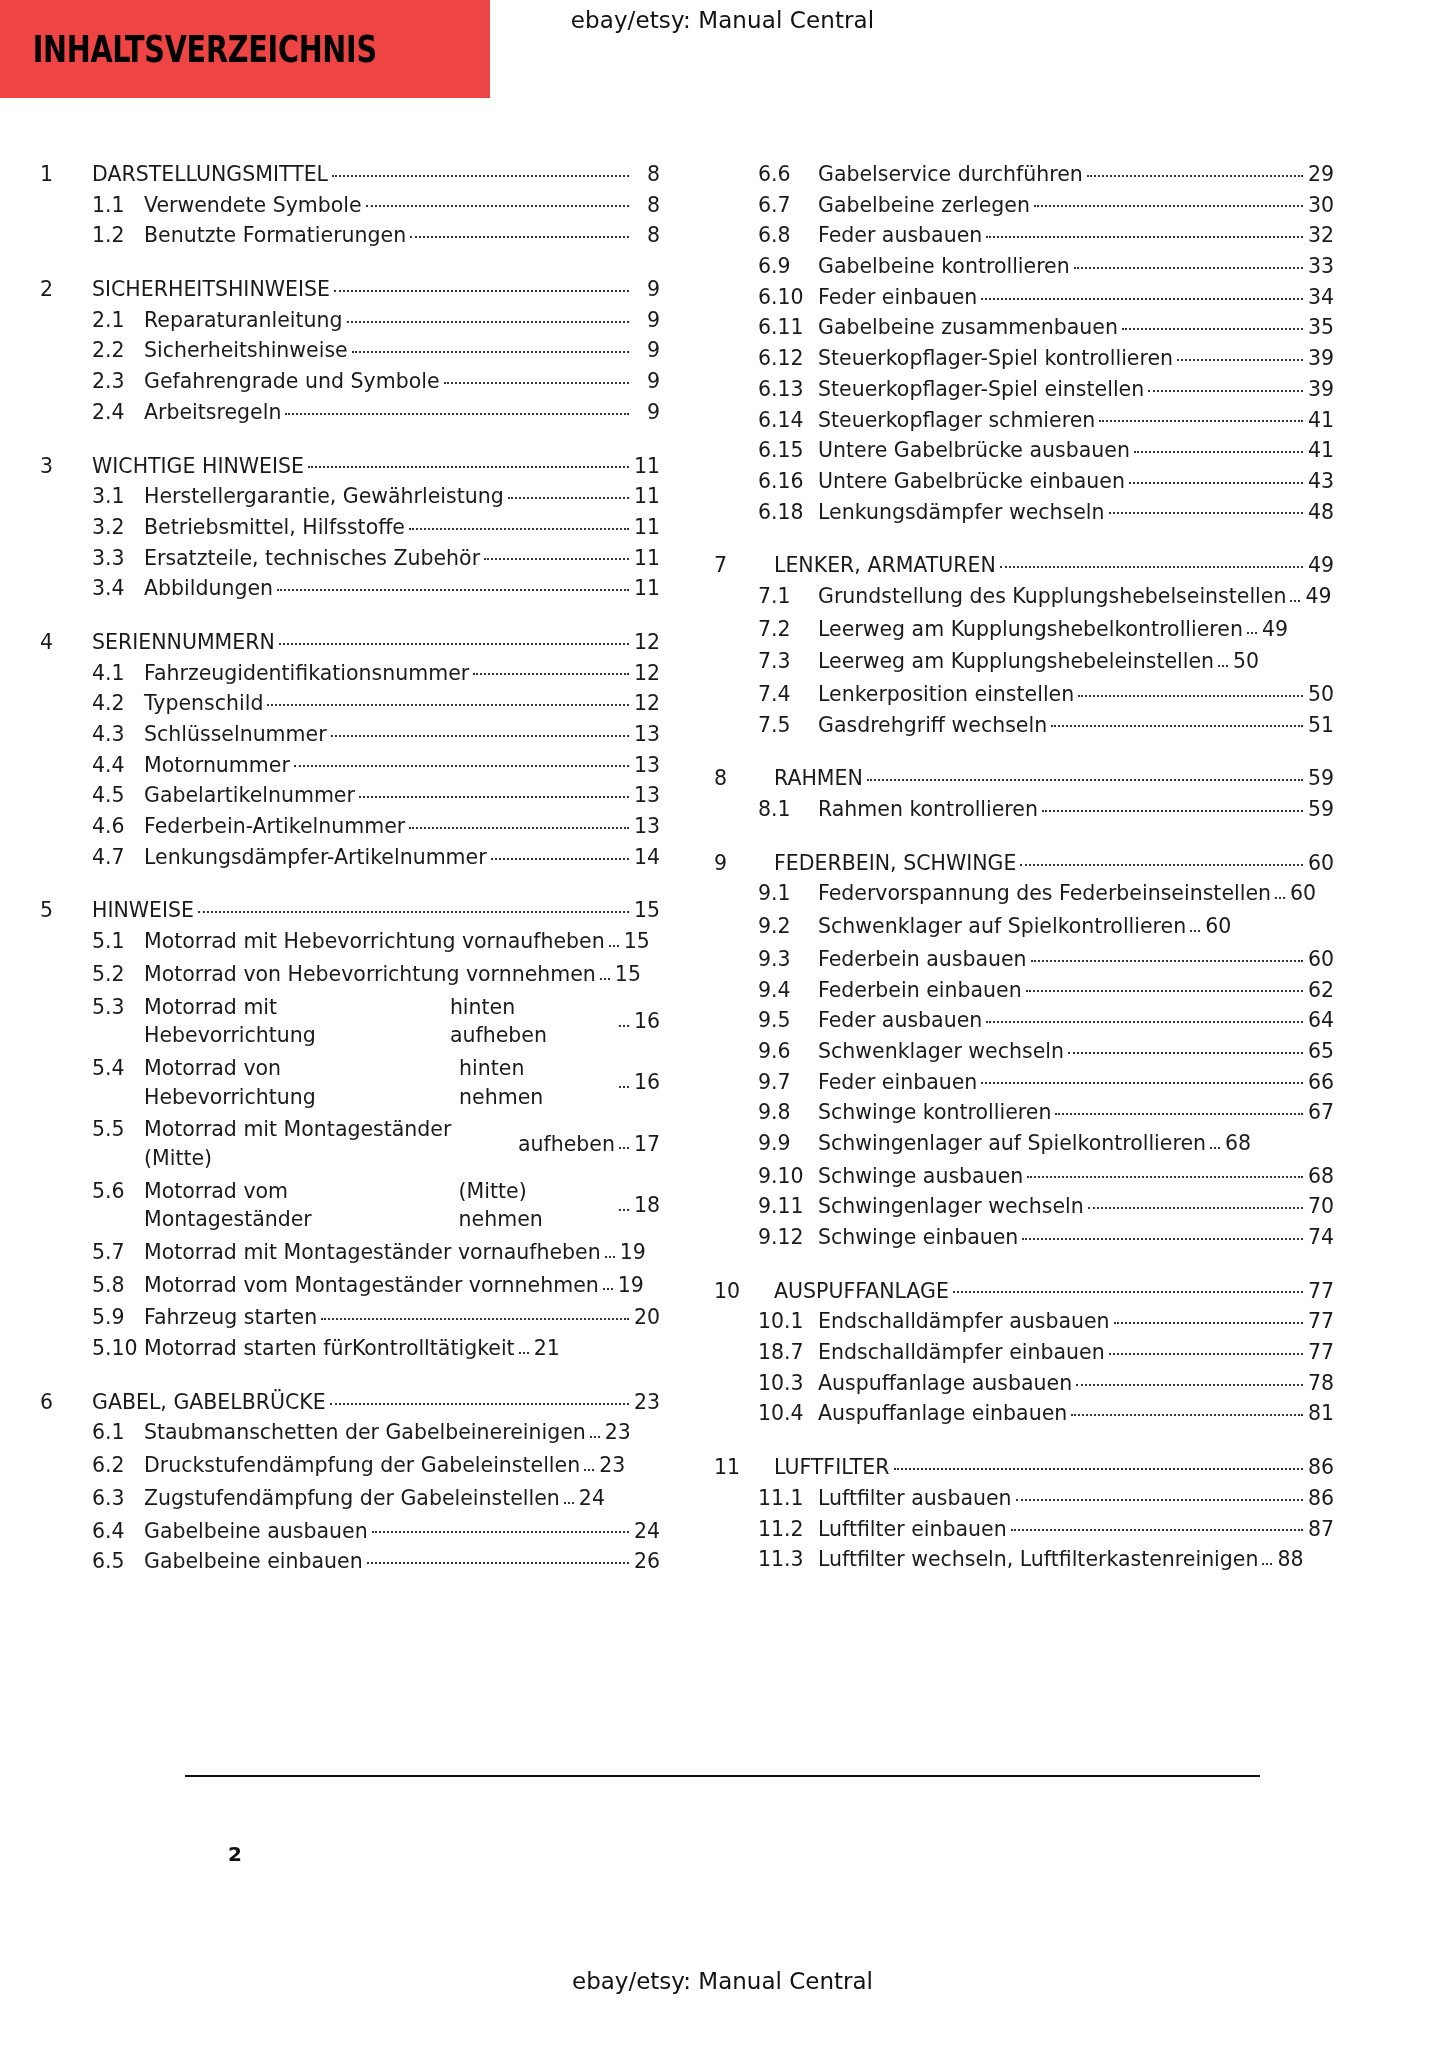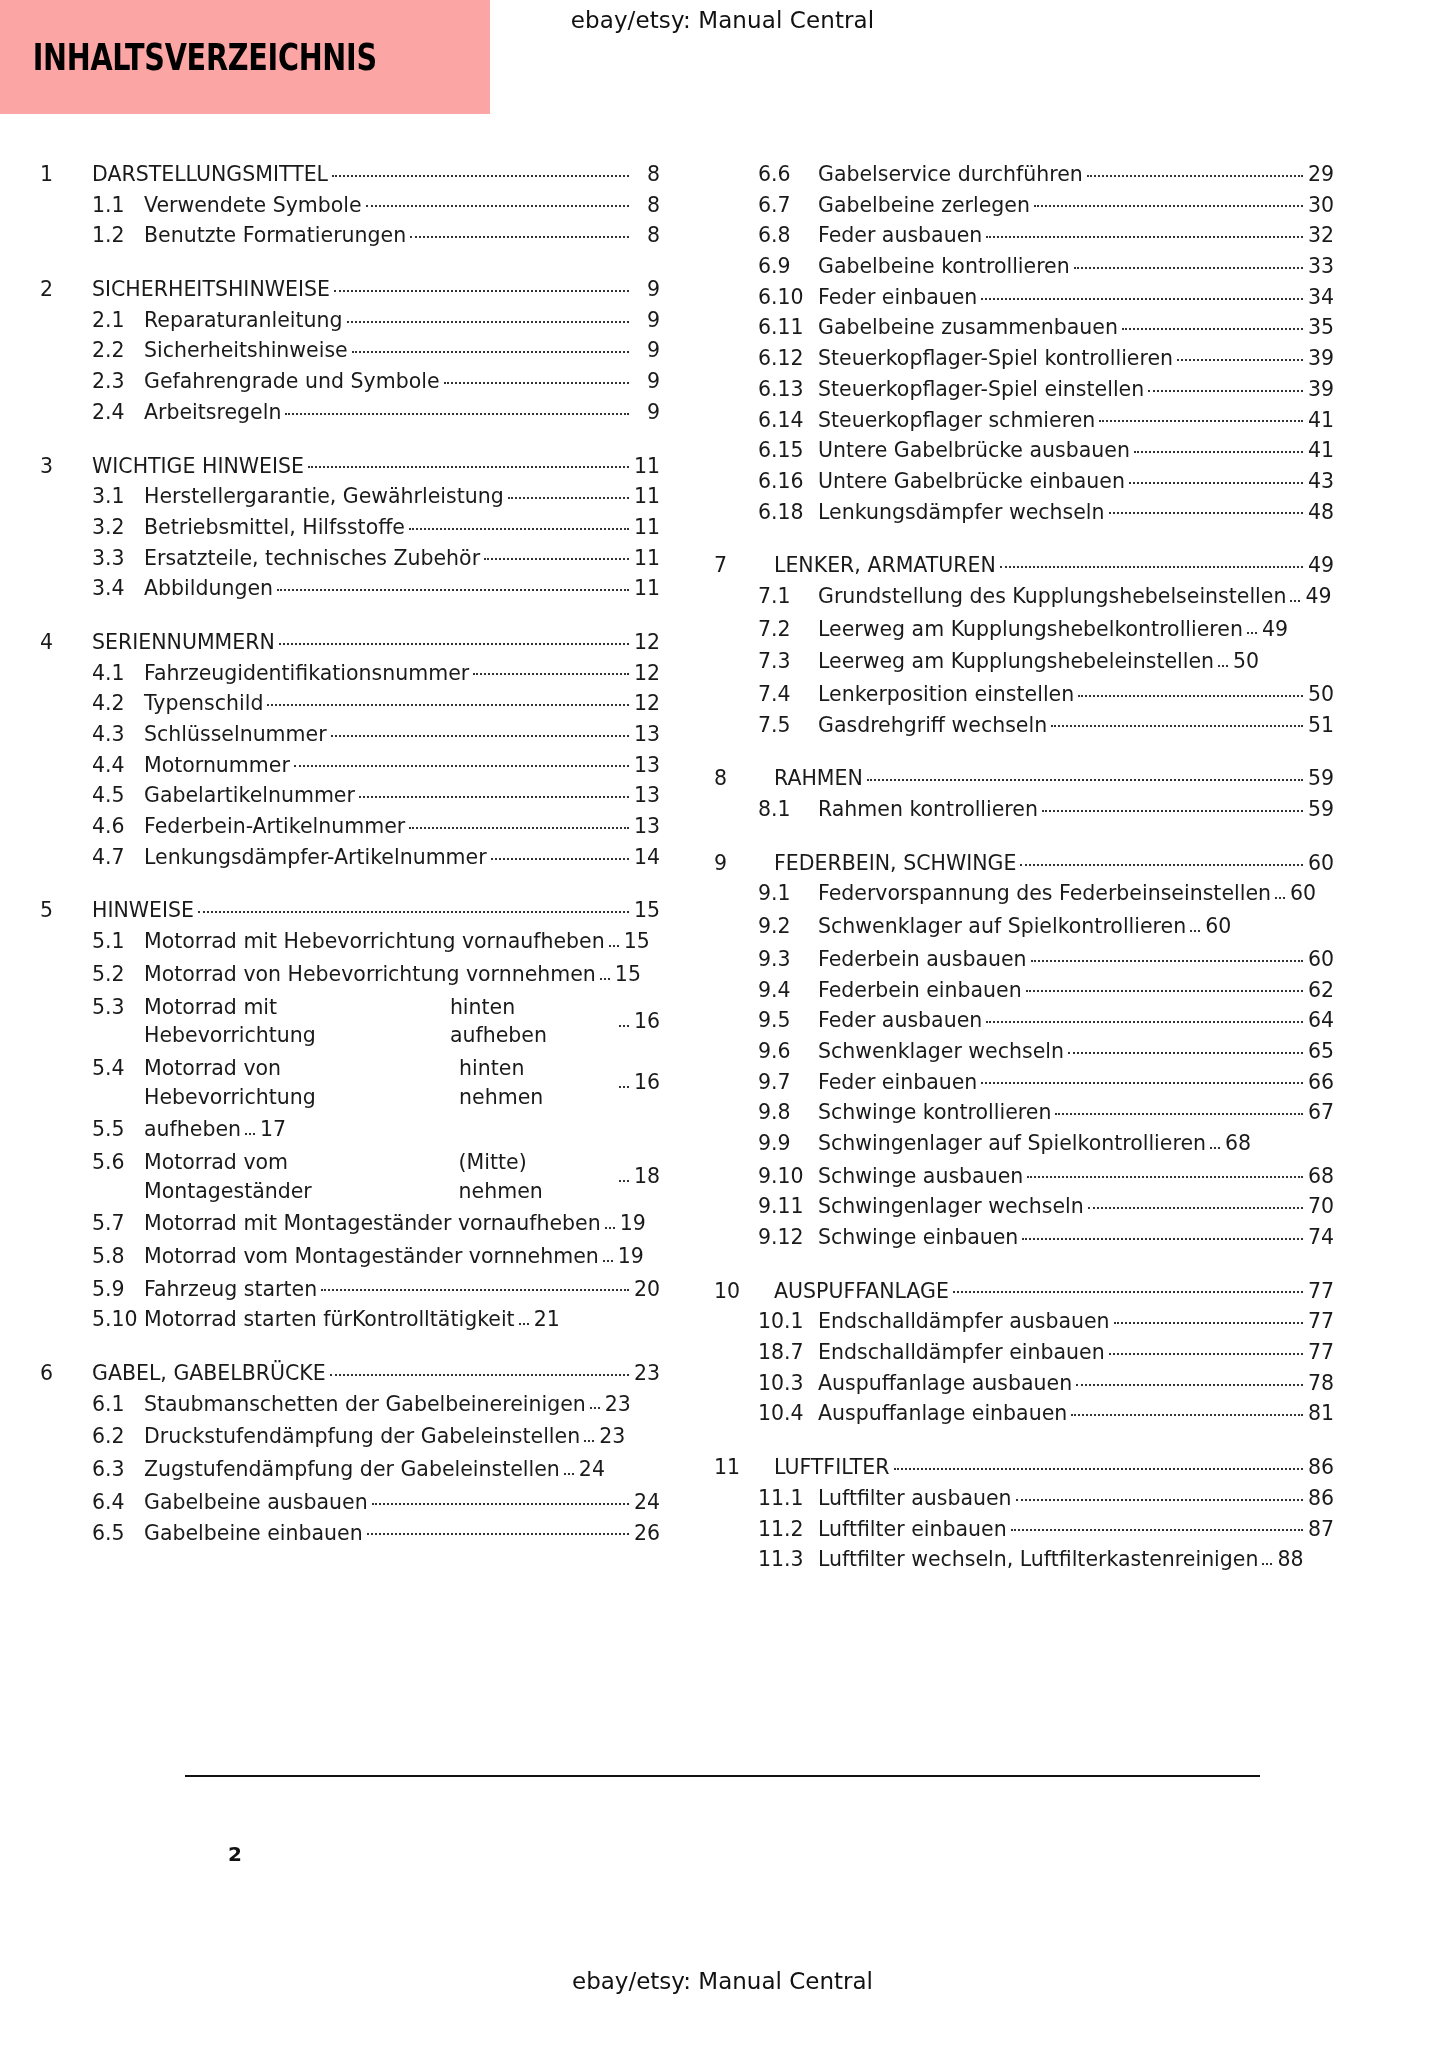--- a/index.html
+++ b/index.html
@@ -19,22 +19,22 @@
   
   .page-header {
     position: relative;
     height: 105px;
   }
   .header-badge {
     position: absolute;
     left: 0;
     top: 0;
     width: 490px;
-    height: 114px;
-    background: #fca5a5;
+    height: 98px;
+    background: #ef4444;
     display: flex;
     align-items: center;
     text-align: right;
   }
   .header-badge-text {
     font-family: "DejaVu Sans Condensed", "Liberation Sans Narrow", "Liberation Sans", sans-serif;
     font-weight: bold;
     font-size: 37px;
     letter-spacing: -0.3px;
     color: #000000;
@@ -396,20 +396,21 @@
           <div class="line-2">
             <span class="toc-title">hinten nehmen</span>
             <span class="toc-lead"></span>
             <span class="toc-page">16</span>
           </div>
         </div>
       </div>
       <div class="toc-row level-2">
         <span class="toc-num">5.5</span>
         <div class="toc-body multi">
+          <div class="line-1"><span class="toc-title">Motorrad mit Montageständer (Mitte)</span></div>
           <div class="line-2">
             <span class="toc-title">aufheben</span>
             <span class="toc-lead"></span>
             <span class="toc-page">17</span>
           </div>
         </div>
       </div>
       <div class="toc-row level-2">
         <span class="toc-num">5.6</span>
         <div class="toc-body multi">

